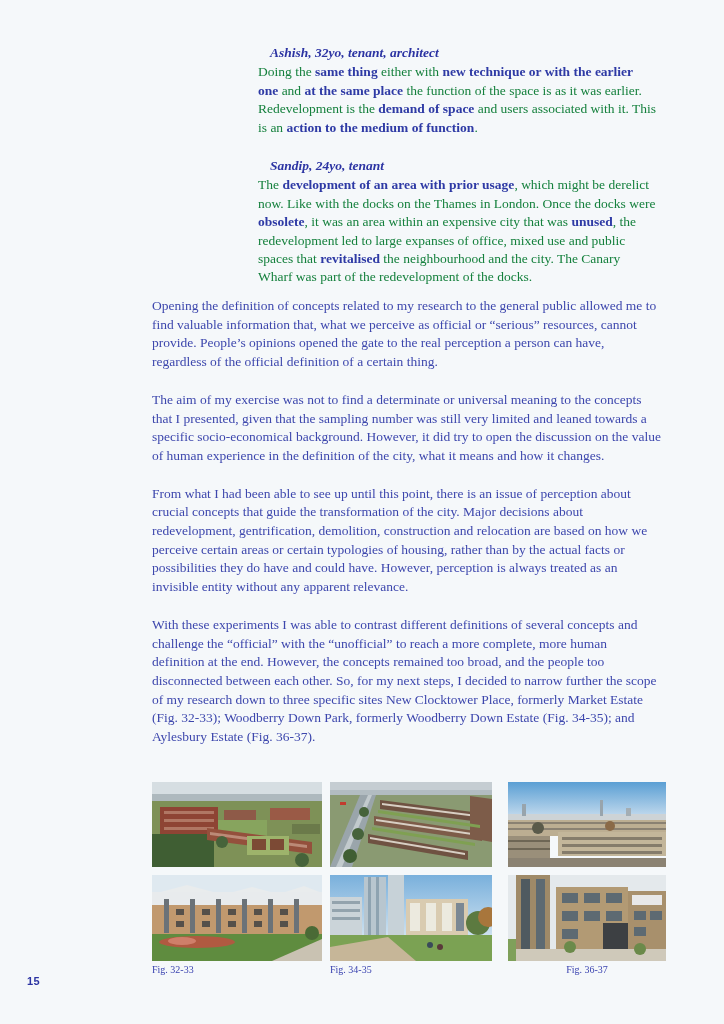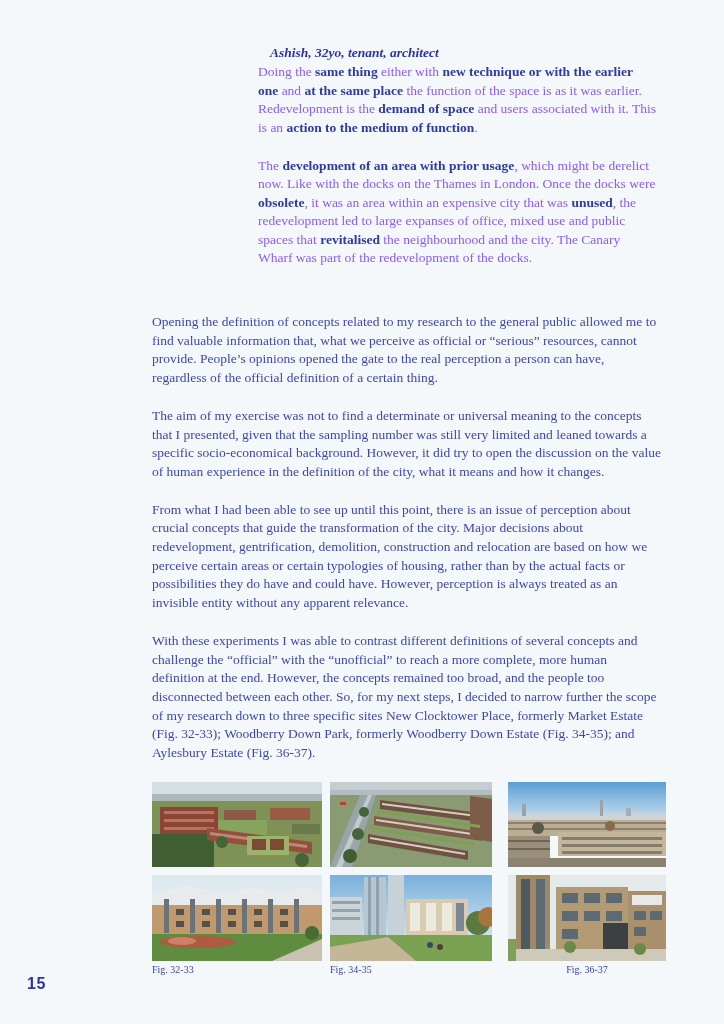--- a/index.html
+++ b/index.html
@@ -12,57 +12,58 @@
   }
   .quote-block{
     position:absolute;left:258px;width:398px;
     font-size:13.5px;line-height:18.4px;
   }
   .quote-header{
     font-weight:bold;font-style:italic;
     color:#2c34a3;margin:0 0 1px 12px;font-size:13.5px;
   }
   .quote-body{margin:0;}
-  .seg-light{color:#8b5cf6;}
+  .seg-light{color:#15803d;}
   .seg-dark{color:#2e3aa5;font-weight:bold;margin-top:41px;}
   .paragraphs{
     position:absolute;left:152px;top:297px;width:510px;
     font-size:13.5px;line-height:18.7px;color:#3d47ad;
   }
-  .paragraphs p{margin:16px 0 19px 0;}
+  .paragraphs p{margin:0 0 19px 0;}
   .photo-grid{position:absolute;left:152px;top:782px;width:520px;height:200px;}
   .photo-cell{position:absolute;overflow:hidden;}
   .photo-cell svg{display:block;width:100%;height:100%;}
   .r1{top:0;height:85px;}
   .r2{top:93px;height:86px;}
   .c1{left:0;width:170px;}
   .c2{left:178px;width:162px;}
   .c3{left:356px;width:158px;text-align:center;}
   .fig-caption{
     position:absolute;top:182px;
     font-size:10px;color:#3a43b0;
   }
   .page-number{
     position:absolute;left:27px;top:975px;
     font-family:"Liberation Sans", sans-serif;
-    font-weight:bold;font-size:16px;color:#2c34a3;
+    font-weight:bold;font-size:11px;color:#2c34a3;
     letter-spacing:0.5px;
   }
 </style>
 </head>
 <body>
 
 <div>
 
   <section class="quote-block" style="top:44px">
     <h3 class="quote-header">Ashish, 32yo, tenant, architect</h3>
     <p class="quote-body"><span class="seg-light">Doing the </span><span class="seg-dark">same thing </span><span class="seg-light">either with </span><span class="seg-dark">new technique or with the earlier one </span><span class="seg-light">and </span><span class="seg-dark">at the same place </span><span class="seg-light">the function of the space is as it was earlier. Redevelopment is the </span><span class="seg-dark">demand of space </span><span class="seg-light">and users associated with it. This is an </span><span class="seg-dark">action to the medium of function</span><span class="seg-light">.</span></p>
   </section>
 
   <section class="quote-block" style="top:157px">
+    <h3 class="quote-header">Sandip, 24yo, tenant</h3>
     <p class="quote-body"><span class="seg-light">The </span><span class="seg-dark">development of an area with prior usage</span><span class="seg-light">, which might be derelict now. Like with the docks on the Thames in London. Once the docks were </span><span class="seg-dark">obsolete</span><span class="seg-light">, it was an area within an expensive city that was </span><span class="seg-dark">unused</span><span class="seg-light">, the redevelopment led to large expanses of office, mixed use and public spaces that </span><span class="seg-dark">revitalised</span><span class="seg-light"> the neighbourhood and the city. The Canary Wharf was part of the redevelopment of the docks.</span></p>
   </section>
 
   <section class="paragraphs">
     <p>Opening the definition of concepts related to my research to the general public allowed me to find valuable information that, what we perceive as official or “serious” resources, cannot provide. People’s opinions opened the gate to the real perception a person can have, regardless of the official definition of a certain thing.</p>
     <p>The aim of my exercise was not to find a determinate or universal meaning to the concepts that I presented, given that the sampling number was still very limited and leaned towards a specific socio-economical background. However, it did try to open the discussion on the value of human experience in the definition of the city, what it means and how it changes.</p>
     <p>From what I had been able to see up until this point, there is an issue of perception about crucial concepts that guide the transformation of the city. Major decisions about redevelopment, gentrification, demolition, construction and relocation are based on how we perceive certain areas or certain typologies of housing, rather than by the actual facts or possibilities they do have and could have. However, perception is always treated as an invisible entity without any apparent relevance.</p>
     <p>With these experiments I was able to contrast different definitions of several concepts and challenge the “official” with the “unofficial” to reach a more complete, more human definition at the end. However, the concepts remained too broad, and the people too disconnected between each other. So, for my next steps, I decided to narrow further the scope of my research down to three specific sites New Clocktower Place, formerly Market Estate (Fig. 32-33); Woodberry Down Park, formerly Woodberry Down Estate (Fig. 34-35); and Aylesbury Estate (Fig. 36-37).</p>
   </section>
 

